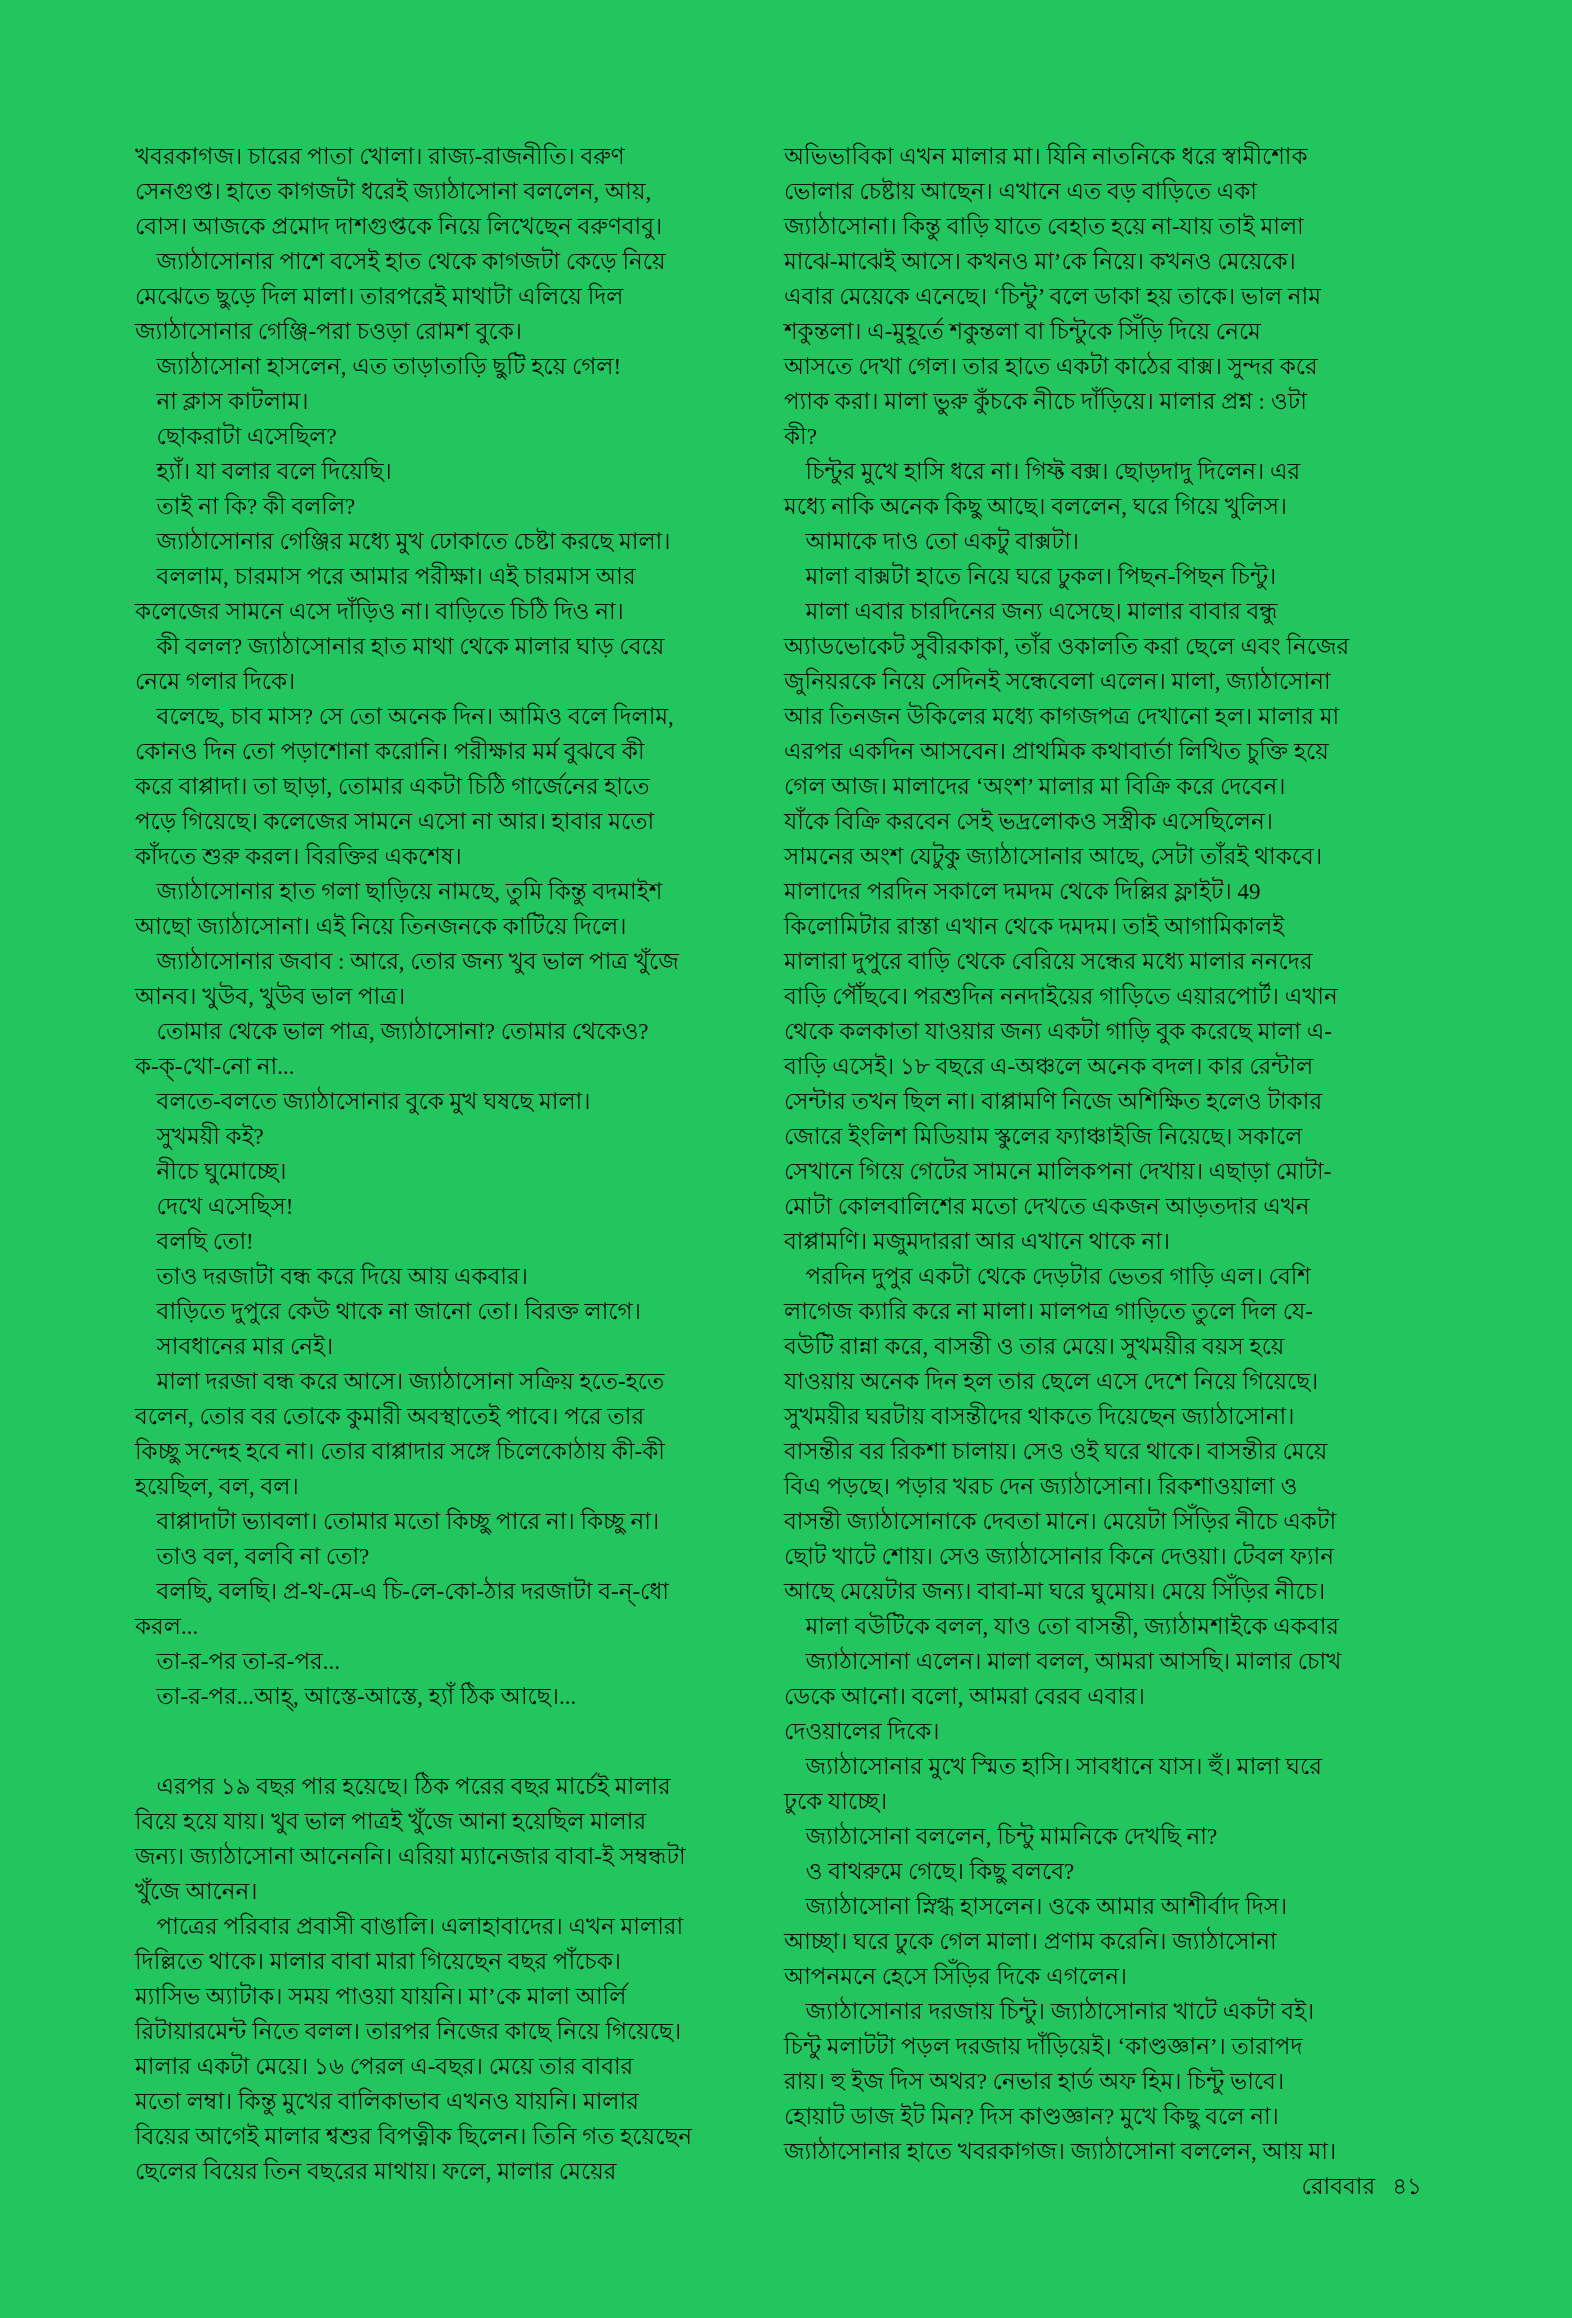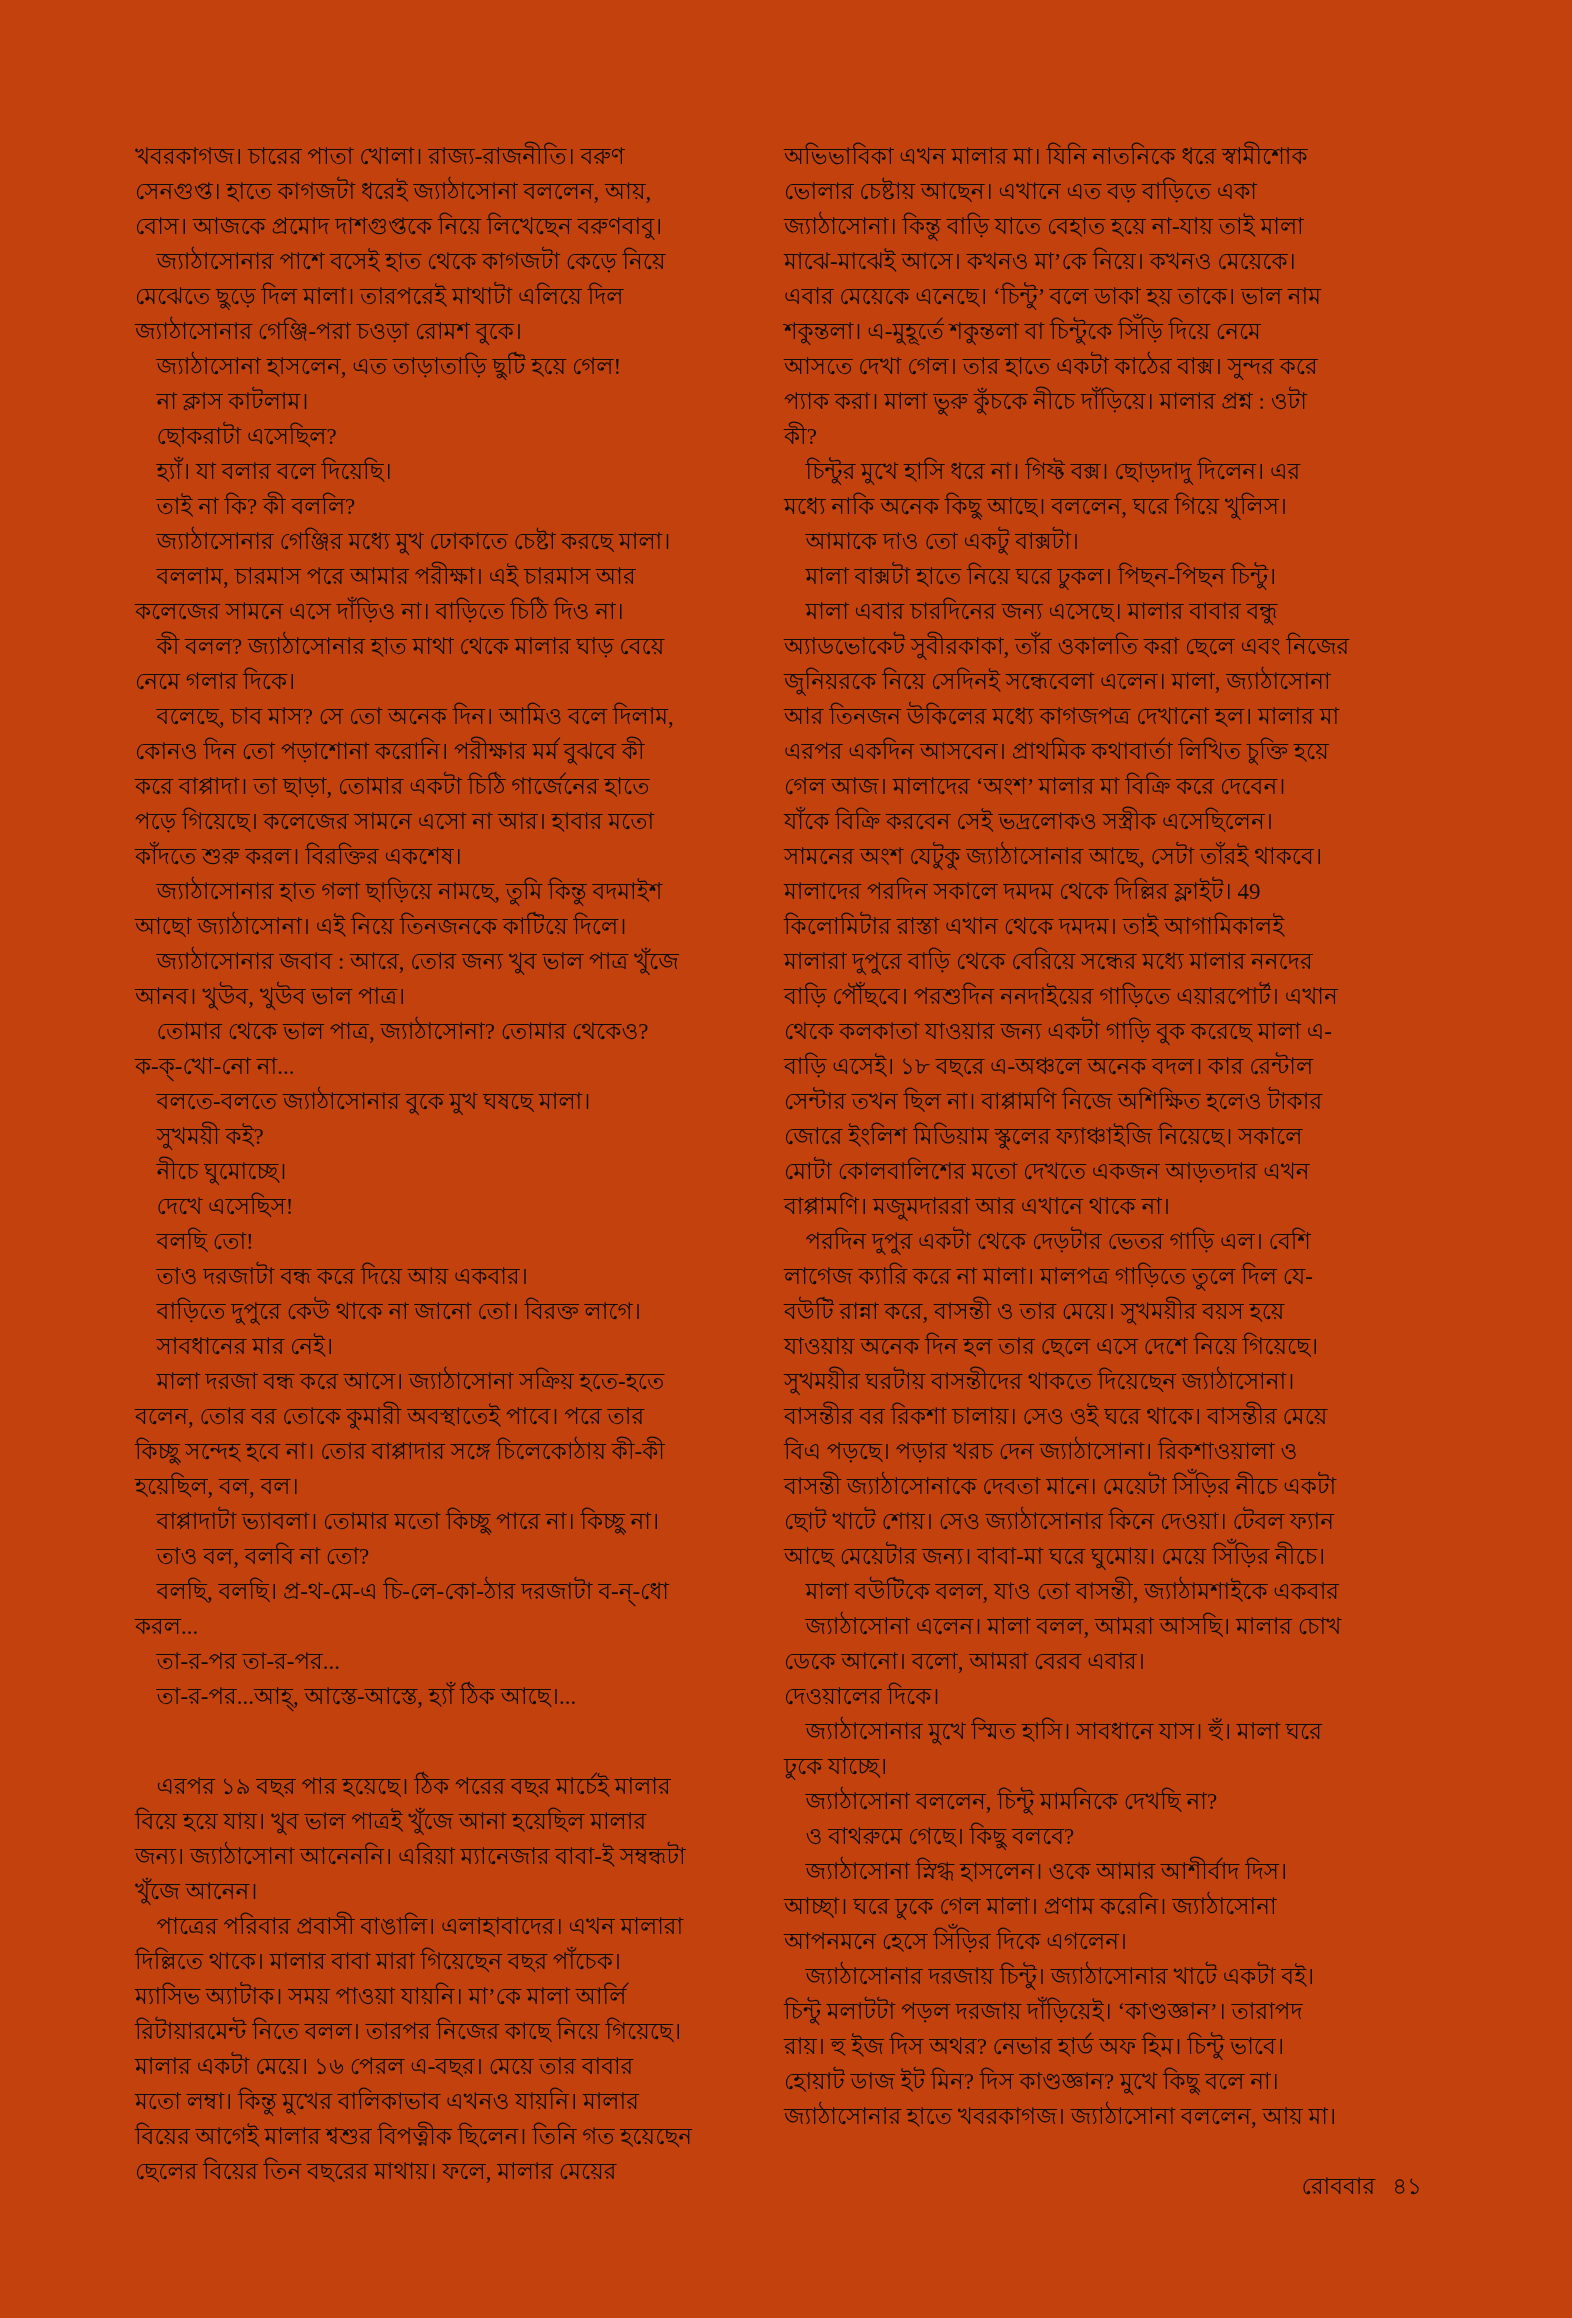--- a/index.html
+++ b/index.html
@@ -4,21 +4,21 @@
 <style>
   html, body {
     margin: 0;
     padding: 0;
     background: #e8e8e8;
   }
   .page {
     position: relative;
     width: 1573px;
     height: 2319px;
-    background: #c2410c;
+    background: #22c55e;
     overflow: hidden;
     font-family: "Liberation Serif", "DejaVu Serif", serif;
     color: #0d0d0d;
   }
   .column {
     position: absolute;
     top: 139px;
     width: 636px;
     font-size: 23px;
     line-height: 35px;
@@ -131,20 +131,21 @@
       <div class="line">যাঁকে বিক্রি করবেন সেই ভদ্রলোকও সস্ত্রীক এসেছিলেন।</div>
       <div class="line">সামনের অংশ যেটুকু জ্যাঠাসোনার আছে, সেটা তাঁরই থাকবে।</div>
       <div class="line">মালাদের পরদিন সকালে দমদম থেকে দিল্লির ফ্লাইট। 49</div>
       <div class="line">কিলোমিটার রাস্তা এখান থেকে দমদম। তাই আগামিকালই</div>
       <div class="line">মালারা দুপুরে বাড়ি থেকে বেরিয়ে সন্ধের মধ্যে মালার ননদের</div>
       <div class="line">বাড়ি পৌঁছবে। পরশুদিন ননদাইয়ের গাড়িতে এয়ারপোর্ট। এখান</div>
       <div class="line">থেকে কলকাতা যাওয়ার জন্য একটা গাড়ি বুক করেছে মালা এ-</div>
       <div class="line">বাড়ি এসেই। ১৮ বছরে এ-অঞ্চলে অনেক বদল। কার রেন্টাল</div>
       <div class="line">সেন্টার তখন ছিল না। বাপ্পামণি নিজে অশিক্ষিত হলেও টাকার</div>
       <div class="line">জোরে ইংলিশ মিডিয়াম স্কুলের ফ্যাঞ্চাইজি নিয়েছে। সকালে</div>
+      <div class="line">সেখানে গিয়ে গেটের সামনে মালিকপনা দেখায়। এছাড়া মোটা-</div>
       <div class="line">মোটা কোলবালিশের মতো দেখতে একজন আড়তদার এখন</div>
       <div class="line">বাপ্পামণি। মজুমদাররা আর এখানে থাকে না।</div>
       <div class="line indent">পরদিন দুপুর একটা থেকে দেড়টার ভেতর গাড়ি এল। বেশি</div>
       <div class="line">লাগেজ ক্যারি করে না মালা। মালপত্র গাড়িতে তুলে দিল যে-</div>
       <div class="line">বউটি রান্না করে, বাসন্তী ও তার মেয়ে। সুখময়ীর বয়স হয়ে</div>
       <div class="line">যাওয়ায় অনেক দিন হল তার ছেলে এসে দেশে নিয়ে গিয়েছে।</div>
       <div class="line">সুখময়ীর ঘরটায় বাসন্তীদের থাকতে দিয়েছেন জ্যাঠাসোনা।</div>
       <div class="line">বাসন্তীর বর রিকশা চালায়। সেও ওই ঘরে থাকে। বাসন্তীর মেয়ে</div>
       <div class="line">বিএ পড়ছে। পড়ার খরচ দেন জ্যাঠাসোনা। রিকশাওয়ালা ও</div>
       <div class="line">বাসন্তী জ্যাঠাসোনাকে দেবতা মানে। মেয়েটা সিঁড়ির নীচে একটা</div>

